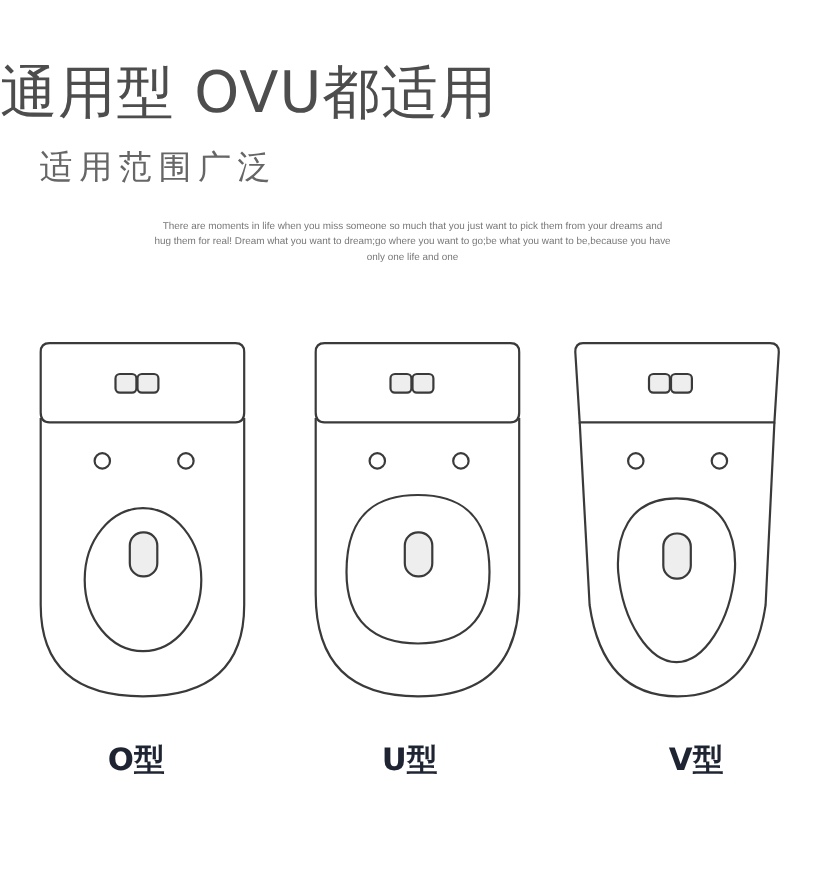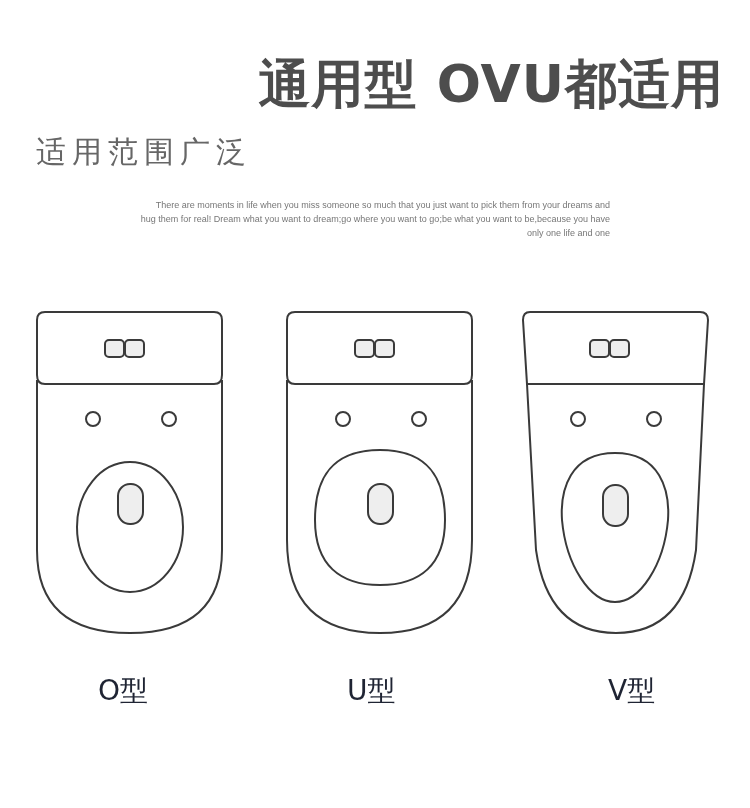--- a/index.html
+++ b/index.html
@@ -1,21 +1,21 @@
 <!DOCTYPE html>
 <html><head>
 <meta charset="utf-8">
 <style>
   html,body{margin:0;padding:0;background:#fff;}
   body{width:750px;height:808px;position:relative;overflow:hidden;font-family:"DejaVu Sans",sans-serif;}
-  .title{position:absolute;left:0;top:50px;width:724px;text-align:right;font-size:52px;font-weight:bold;color:#4d4d4d;letter-spacing:1px;}
+  .title{position:absolute;left:0;top:50px;width:724px;text-align:left;font-size:52px;font-weight:normal;color:#4d4d4d;letter-spacing:1px;}
   .subtitle{position:absolute;left:0;top:132px;width:750px;text-align:left;font-size:30px;color:#666;letter-spacing:6px;font-weight:300;padding-left:36px;}
-  .para{position:absolute;left:140px;top:198px;width:470px;text-align:right;font-size:9px;line-height:14px;color:#777;font-family:"Liberation Sans",sans-serif;}
+  .para{position:absolute;left:140px;top:198px;width:470px;text-align:center;font-size:9px;line-height:14px;color:#777;font-family:"Liberation Sans",sans-serif;}
   svg.toilets{position:absolute;left:0;top:300px;}
-  .label{position:absolute;top:672px;font-size:28px;color:#1f2433;font-weight:400;font-family:"DejaVu Sans",sans-serif;}
+  .label{position:absolute;top:672px;font-size:28px;color:#1f2433;font-weight:700;font-family:"DejaVu Sans",sans-serif;}
 </style>
 </head>
 <body>
 
 <div class="title">通用型 OVU都适用</div>
 <div class="subtitle">适用范围广泛</div>
 <div class="para">There are moments in life when you miss someone so much that you just want to pick them from your dreams and hug them for real! Dream what you want to dream;go where you want to go;be what you want to be,because you have only one life and one</div>
 
 <svg class="toilets" width="750" height="340" viewBox="0 0 750 340">
   <g fill="none" stroke="#3a3a3a" stroke-width="2">

